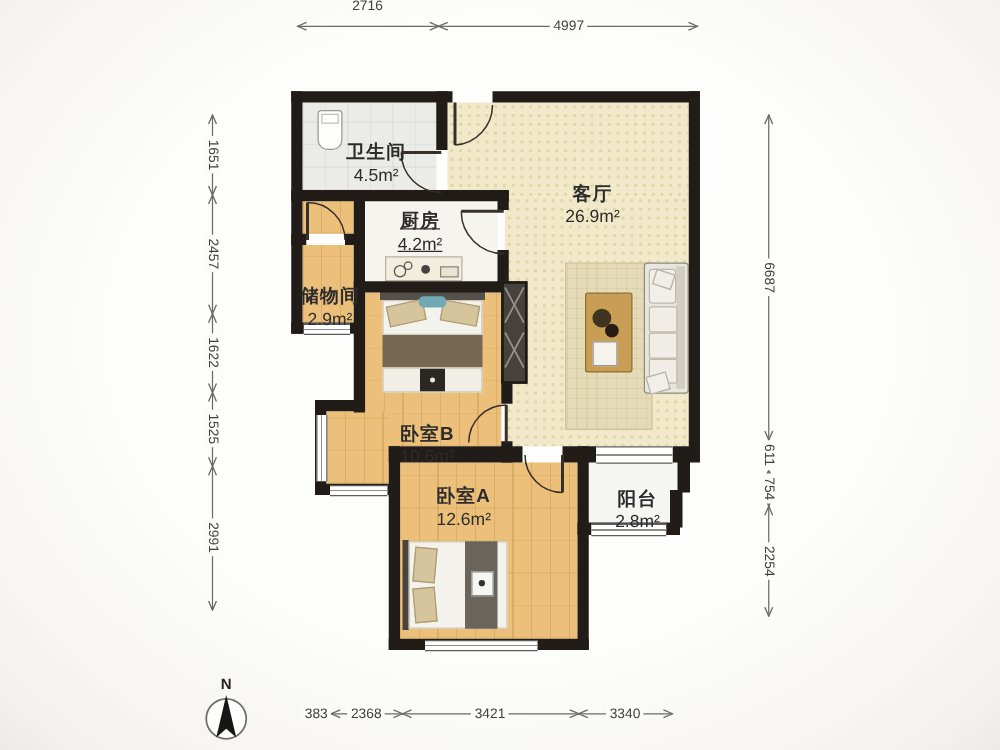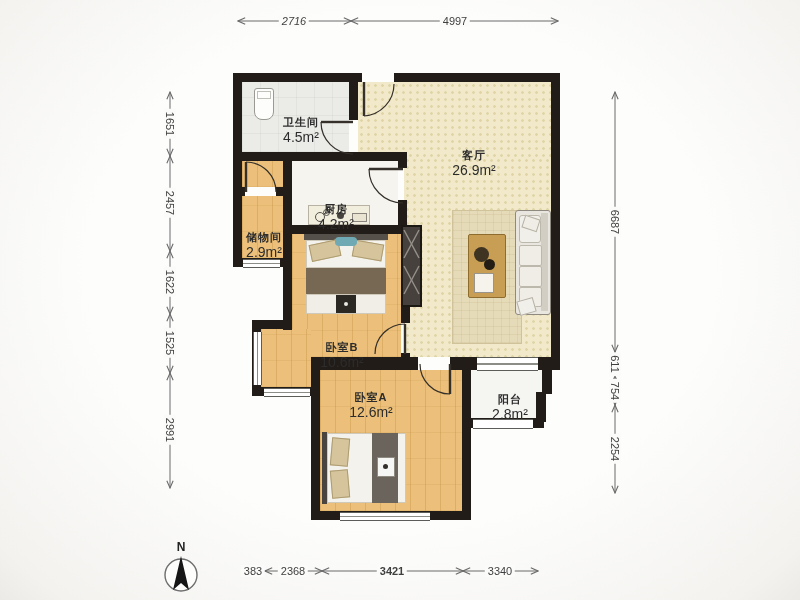--- a/index.html
+++ b/index.html
@@ -26,21 +26,21 @@
          background-image:linear-gradient(to bottom, rgba(0,0,0,0) 44%, #8d8d88 44%, #8d8d88 56%, rgba(0,0,0,0) 56%);}
   .win-v{position:absolute;z-index:4;background:#ffffff;border-left:1px solid #5c5c58;border-right:1px solid #5c5c58;
          background-image:linear-gradient(to right, rgba(0,0,0,0) 44%, #8d8d88 44%, #8d8d88 56%, rgba(0,0,0,0) 56%);}
   
   .furn{position:absolute;z-index:2;}
   .shaft{position:absolute;z-index:4;background:#46413c;border:2px solid #1c1814;box-sizing:border-box;}
   svg.overlay{position:absolute;left:0;top:0;z-index:5;pointer-events:none;}
   
   .rlabel{position:absolute;transform:translate(-50%,-50%);text-align:center;z-index:7;
           line-height:1.2;color:#2c2c2c;white-space:nowrap;}
-  .rlabel .nm{font-size:11px;font-weight:600;letter-spacing:1px;margin-top:28px;}
+  .rlabel .nm{font-size:15px;font-weight:600;letter-spacing:1px;margin-top:28px;}
   .rlabel .ar{font-size:14px;font-weight:400;}
   .dim{position:absolute;transform:translate(-50%,-50%);z-index:6;font-size:11px;color:#3f3f3f;
        background:#fbfbfa;padding:0 3px;white-space:nowrap;}
   .dim.v{transform:translate(-50%,-50%) rotate(90deg);}
   .north-n{position:absolute;transform:translate(-50%,-50%);z-index:7;font-size:12px;font-weight:700;color:#222;}
 </style>
 </head>
 <body>
 
 <div class="stage">
@@ -198,21 +198,21 @@
     <g>
       <circle cx="181" cy="575" r="16" fill="#fdfdfc" stroke="#6e6e6e" stroke-width="1.4"></circle>
       <polygon points="181,556 173,590 181,583 189,590" fill="#161616"></polygon>
     </g>
   </svg>
 
   <div class="rlabel" style="left:301px;top:117px;">
     <div class="nm">卫生间</div>
     <div class="ar">4.5m²</div>
   </div>
-  <div class="rlabel" style="left:336px;top:204px;">
+  <div class="rlabel" style="left:336px;top:172px;text-decoration:underline;">
     <div class="nm">厨房</div>
     <div class="ar">4.2m²</div>
   </div>
   <div class="rlabel" style="left:264px;top:232px;">
     <div class="nm">储物间</div>
     <div class="ar">2.9m²</div>
   </div>
   <div class="rlabel" style="left:474px;top:150px;">
     <div class="nm">客厅</div>
     <div class="ar">26.9m²</div>
@@ -223,34 +223,34 @@
   </div>
   <div class="rlabel" style="left:371px;top:392px;">
     <div class="nm">卧室A</div>
     <div class="ar">12.6m²</div>
   </div>
   <div class="rlabel" style="left:510px;top:394px;">
     <div class="nm">阳台</div>
     <div class="ar">2.8m²</div>
   </div>
 
-  <span class="dim" style="left:294px;top:21px;font-style:italic;">2716</span>
+  <span class="dim" style="left:294px;top:5px;">2716</span>
   <span class="dim" style="left:455px;top:21px;">4997</span>
 
   <span class="dim v" style="left:170px;top:124px;">1651</span>
   <span class="dim v" style="left:170px;top:203px;">2457</span>
   <span class="dim v" style="left:170px;top:282px;">1622</span>
   <span class="dim v" style="left:170px;top:343px;">1525</span>
   <span class="dim v" style="left:170px;top:430px;">2991</span>
 
   <span class="dim v" style="left:615px;top:222px;">6687</span>
   <span class="dim v" style="left:615px;top:364px;">611</span>
   <span class="dim v" style="left:615px;top:391px;">754</span>
   <span class="dim v" style="left:615px;top:449px;">2254</span>
 
   <span class="dim" style="left:253px;top:571px;">383</span>
   <span class="dim" style="left:293px;top:571px;">2368</span>
-  <span class="dim" style="left:392px;top:571px;font-weight:bold;">3421</span>
+  <span class="dim" style="left:392px;top:571px;">3421</span>
   <span class="dim" style="left:500px;top:571px;">3340</span>
 
   <span class="north-n" style="left:181px;top:547px;">N</span>
 
 </div>
 
 </body></html>

